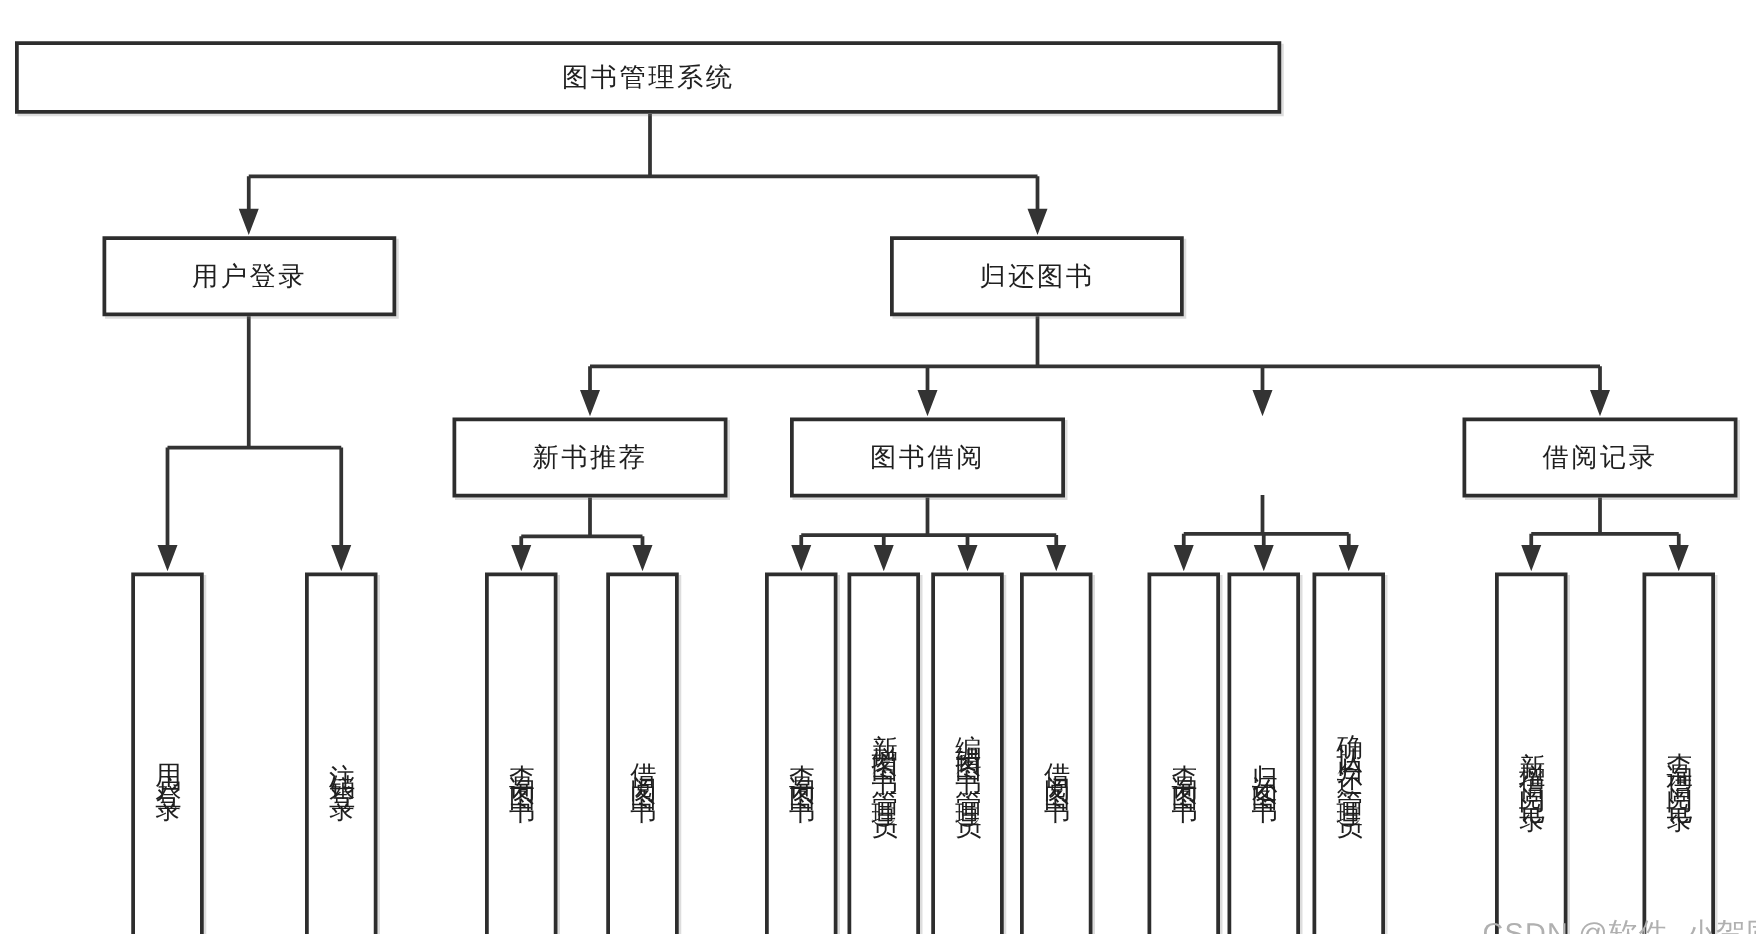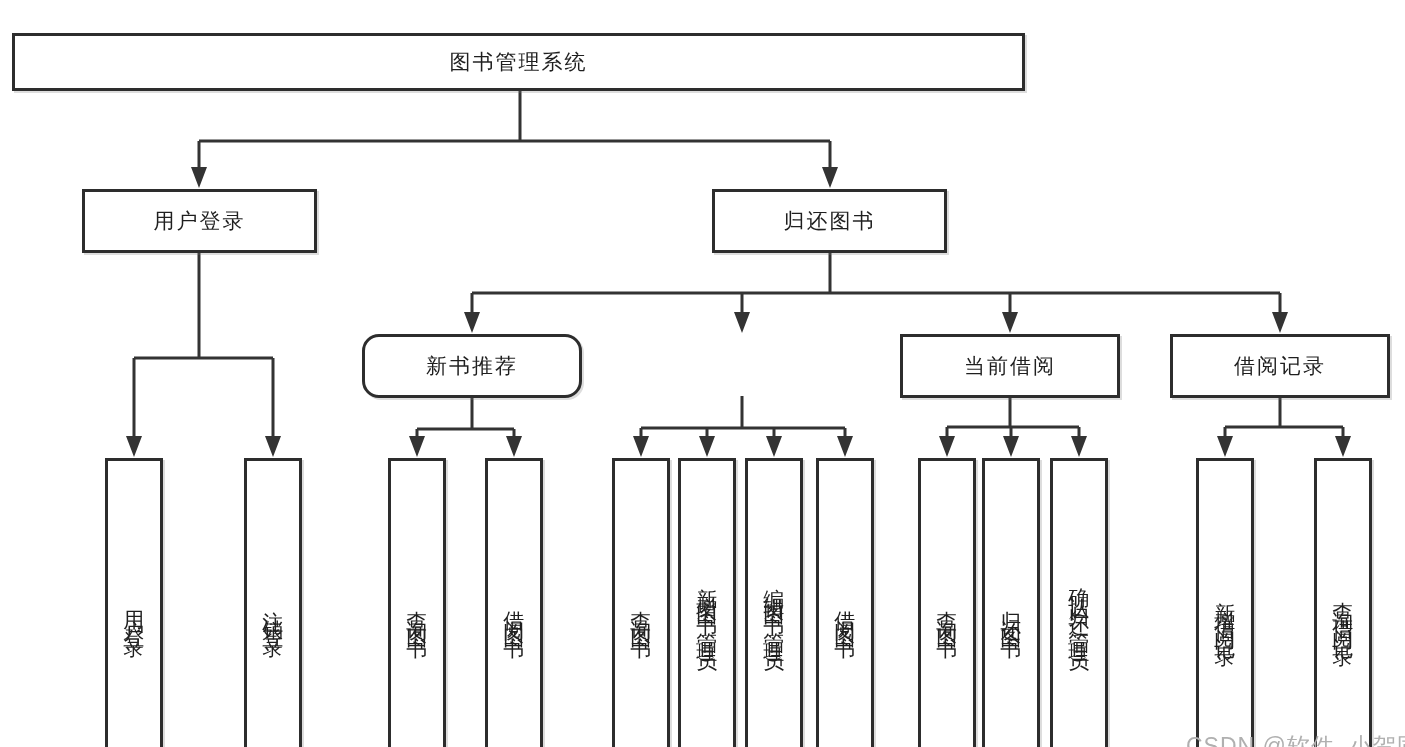--- a/index.html
+++ b/index.html
@@ -59,22 +59,22 @@
       <path d="M939 415 H955 L947 436 Z M1003 415 H1019 L1011 436 Z M1071 415 H1087 L1079 436 Z"></path>
       <path d="M1217 415 H1233 L1225 436 Z M1335 415 H1351 L1343 436 Z"></path>
     </g>
   </svg>
 
   <div class="node root">图书管理系统</div>
 
   <div class="node lvl2" style="left:82px;">用户登录</div>
   <div class="node lvl2" style="left:712px;">归还图书</div>
 
-  <div class="node lvl3" style="left:362px;border-radius:17px;">新书推荐</div>
-  <div class="node lvl3" style="left:900px;">当前借阅</div>
+  <div class="node lvl3" style="left:362px;">新书推荐</div>
+  <div class="node lvl3" style="left:632px;">图书借阅</div>
   <div class="node lvl3" style="left:1170px;">借阅记录</div>
 
   <div class="node leaf" style="left:105px;">
     <span class="vtext">用户登录</span>
   </div>
   <div class="node leaf" style="left:244px;">
     <span class="vtext">注销登录</span>
   </div>
 
   <div class="node leaf" style="left:388px;">

